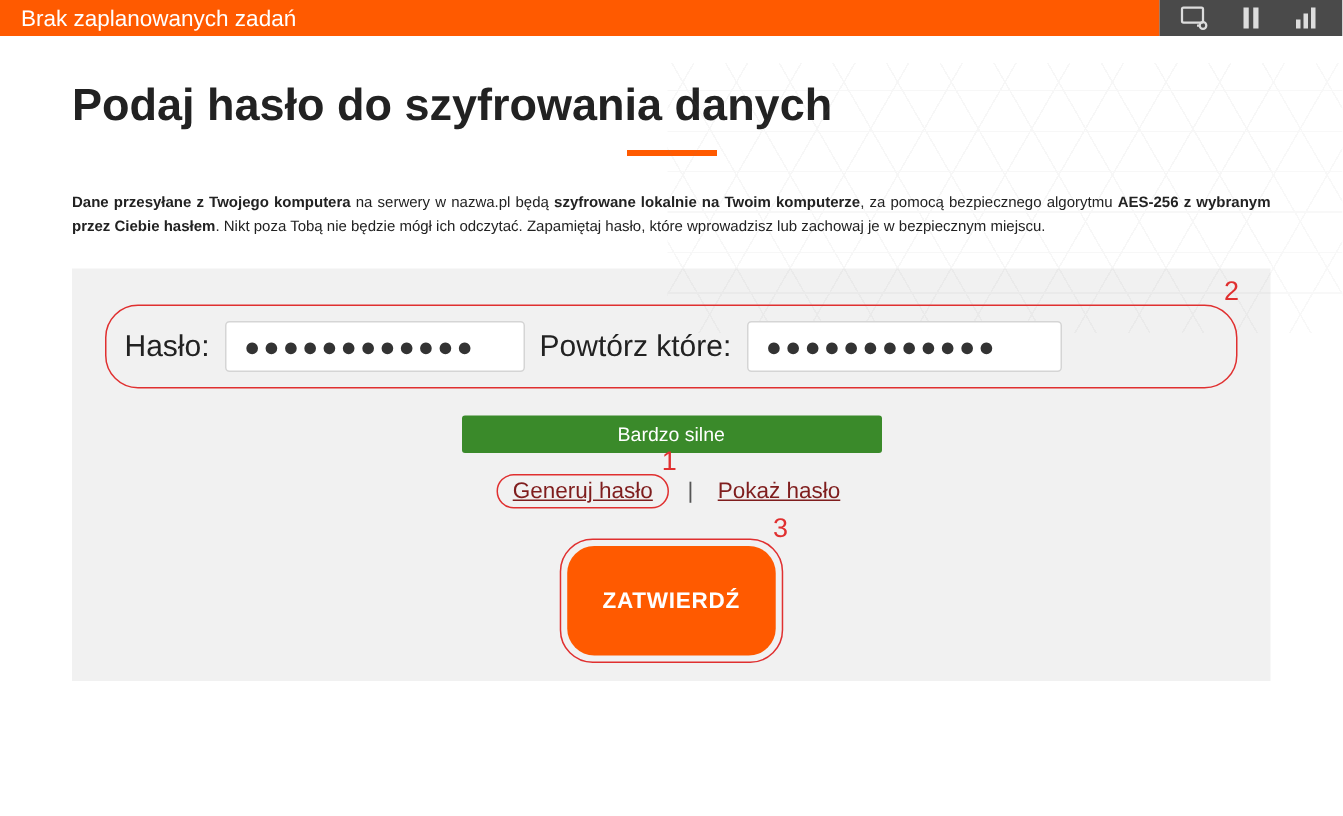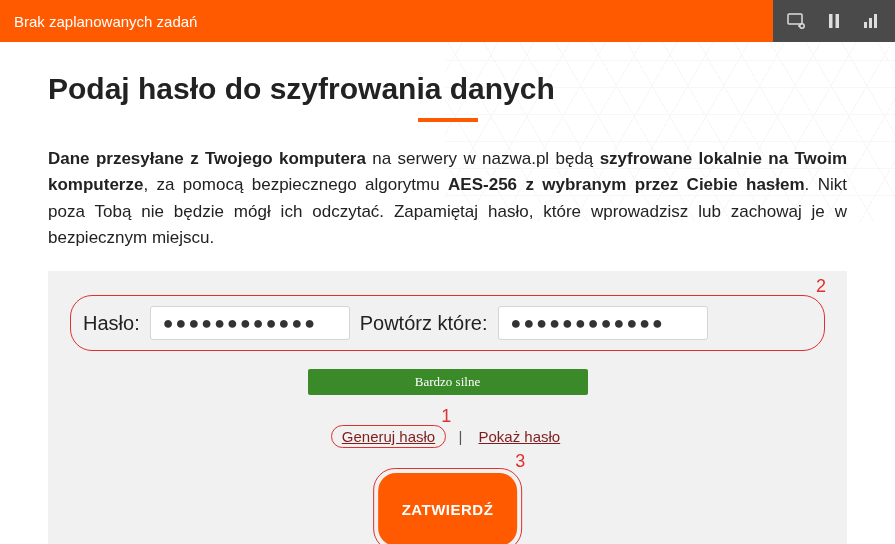--- a/index.html
+++ b/index.html
@@ -6,21 +6,21 @@
     body {
       font-family: -apple-system, BlinkMacSystemFont, "Segoe UI", Arial, sans-serif;
       background: #fff;
       width: 895px;
       height: 544px;
       overflow: hidden;
       position: relative;
     }
     .topbar {
       display: flex;
-      height: 42px;
+      height: 24px;
     }
     .topbar-left {
       flex: 1;
       background: #ff5a00;
       color: #fff;
       display: flex;
       align-items: center;
       padding-left: 14px;
       font-size: 15px;
     }
@@ -49,21 +49,21 @@
       color: #222;
       margin-bottom: 12px;
     }
     .heading-underline {
       width: 60px;
       height: 4px;
       background: #ff5a00;
       margin: 0 auto 24px auto;
     }
     .description {
-      font-size: 17px;
+      font-size: 10px;
       line-height: 1.55;
       color: #222;
       text-align: justify;
       margin-bottom: 20px;
     }
     .description b { font-weight: 700; }
     .form-panel {
       background: #f1f1f1;
       padding: 24px 22px 12px 22px;
     }
@@ -96,28 +96,27 @@
     .pw2 { width: 210px; }
     .callout {
       position: absolute;
       color: #e03030;
       font-size: 18px;
       font-weight: 400;
     }
     .callout-2 { top: -20px; right: -2px; }
     .strength-bar {
       width: 280px;
-      margin: 0 auto 30px auto;
+      margin: 0 auto 14px auto;
       background: #3a8a2a;
       color: #fff;
       text-align: center;
       font-size: 13px;
       padding: 5px 0;
       border-radius: 2px;
-      font-family: Liberation Serif, serif;
     }
     .actions {
       text-align: center;
       font-size: 15px;
       margin-bottom: 20px;
       position: relative;
     }
     .link-btn {
       color: #7f1d1d;
       cursor: pointer;

